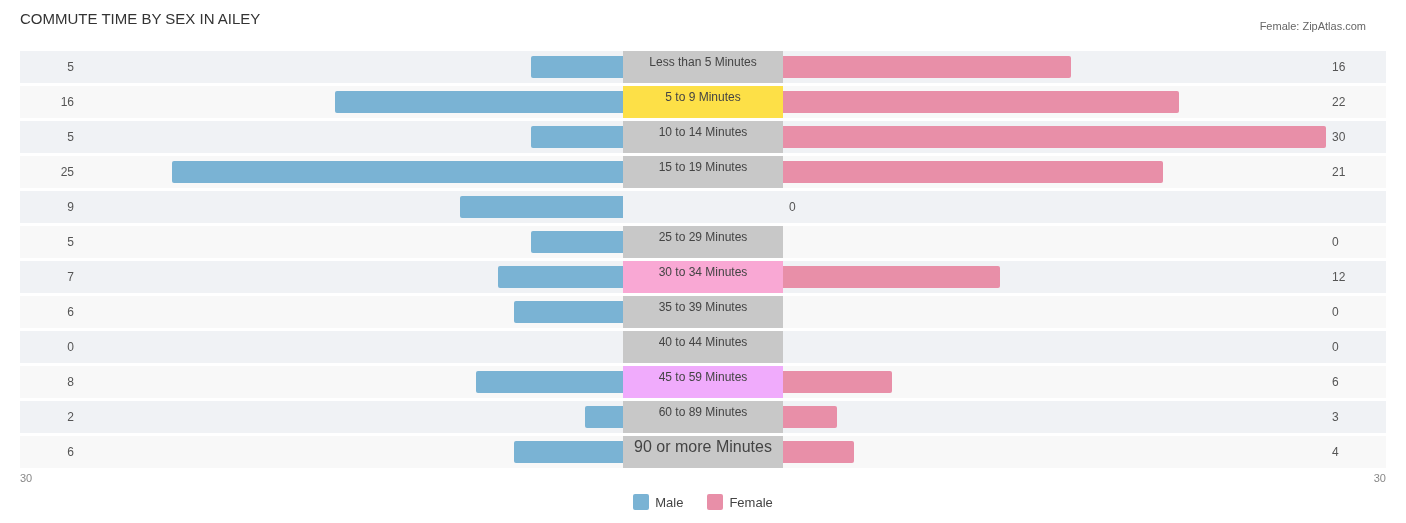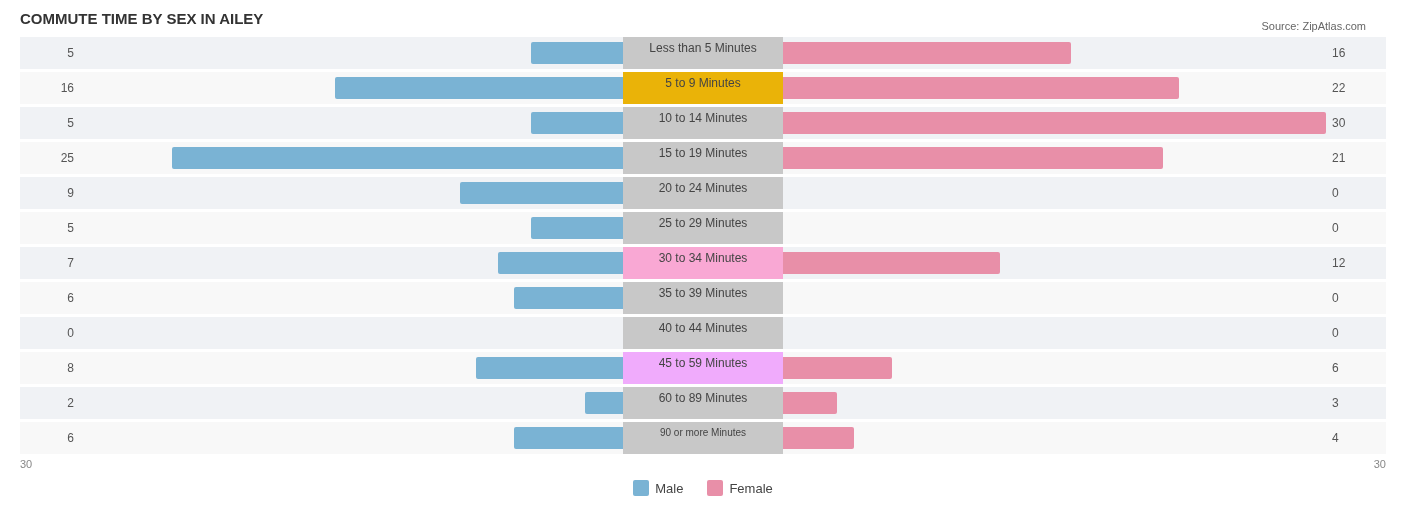--- a/index.html
+++ b/index.html
@@ -5,24 +5,24 @@
     * { box-sizing: border-box; margin: 0; padding: 0; }
     body {
       font-family: Arial, sans-serif;
       background: #fff;
       width: 1406px;
       min-height: 523px;
       padding: 10px 20px 20px 20px;
     }
     .chart-title {
       font-size: 15px;
-      font-weight: bold;
+      font-weight: normal;
       text-transform: uppercase;
       color: #333;
-      margin-bottom: 10px;
+      margin-bottom: 24px;
     }
     .source {
       position: absolute;
       top: 10px;
       right: 20px;
       font-size: 11px;
       color: #666;
     }
 
     
@@ -133,42 +133,42 @@
     .axis-right-label {
       grid-column: 4 / 6;
       text-align: right;
     }
   </style>
 </head>
 <body>
 
 <div style="position:relative;">
   <div class="chart-title">COMMUTE TIME BY SEX IN AILEY</div>
-  <div class="source">Source: ZipAtlas.com</div>
+  <div class="source">Female: ZipAtlas.com</div>
 
   <div class="chart-wrapper">
 
     <div id="bar-rows">
         <div class="bar-row" style="background: rgb(240, 242, 245);">
     <div class="male-val">5</div>
     <div class="male-bar-cell" style="background:#f0f2f5;">
       <div class="male-bar" style="width:17%; background:#7ab3d4;"></div>
     </div>
     <div class="label-cell" style="background:#c8c8c8; font-size:12px;">Less than 5 Minutes</div>
     <div class="female-bar-cell" style="background:#f0f2f5;">
       <div class="female-bar" style="width:53%; background:#e88fa8;"></div>
     </div>
     <div class="female-val">16</div>
   </div>
         <div class="bar-row" style="background: rgb(248, 248, 248);">
     <div class="male-val">16</div>
     <div class="male-bar-cell" style="background:#f8f8f8;">
       <div class="male-bar" style="width:53%; background:#7ab3d4;"></div>
     </div>
-    <div class="label-cell" style="background:#eab308; font-size:12px;">5 to 9 Minutes</div>
+    <div class="label-cell" style="background:#fde047; font-size:12px;">5 to 9 Minutes</div>
     <div class="female-bar-cell" style="background:#f8f8f8;">
       <div class="female-bar" style="width:73%; background:#e88fa8;"></div>
     </div>
     <div class="female-val">22</div>
   </div>
         <div class="bar-row" style="background: rgb(240, 242, 245);">
     <div class="male-val">5</div>
     <div class="male-bar-cell" style="background:#f0f2f5;">
       <div class="male-bar" style="width:17%; background:#7ab3d4;"></div>
     </div>
@@ -187,21 +187,20 @@
     <div class="female-bar-cell" style="background:#f8f8f8;">
       <div class="female-bar" style="width:70%; background:#e88fa8;"></div>
     </div>
     <div class="female-val">21</div>
   </div>
         <div class="bar-row" style="background: rgb(240, 242, 245);">
     <div class="male-val">9</div>
     <div class="male-bar-cell" style="background:#f0f2f5;">
       <div class="male-bar" style="width:30%; background:#7ab3d4;"></div>
     </div>
-    <div class="label-cell" style="background:#c8c8c8; font-size:12px;">20 to 24 Minutes</div>
     <div class="female-bar-cell" style="background:#f0f2f5;">
       <div class="female-bar" style="width:0%; background:#e88fa8;"></div>
     </div>
     <div class="female-val">0</div>
   </div>
         <div class="bar-row" style="background: rgb(248, 248, 248);">
     <div class="male-val">5</div>
     <div class="male-bar-cell" style="background:#f8f8f8;">
       <div class="male-bar" style="width:17%; background:#7ab3d4;"></div>
     </div>
@@ -264,21 +263,21 @@
     <div class="female-bar-cell" style="background:#f0f2f5;">
       <div class="female-bar" style="width:10%; background:#e88fa8;"></div>
     </div>
     <div class="female-val">3</div>
   </div>
         <div class="bar-row" style="background: rgb(248, 248, 248);">
     <div class="male-val">6</div>
     <div class="male-bar-cell" style="background:#f8f8f8;">
       <div class="male-bar" style="width:20%; background:#7ab3d4;"></div>
     </div>
-    <div class="label-cell" style="background:#c8c8c8; font-size:10px;">90 or more Minutes</div>
+    <div class="label-cell" style="background:#c8c8c8; font-size:16px;">90 or more Minutes</div>
     <div class="female-bar-cell" style="background:#f8f8f8;">
       <div class="female-bar" style="width:13%; background:#e88fa8;"></div>
     </div>
     <div class="female-val">4</div>
   </div>
       </div>
 
     <div class="axis-labels-row">
       <div class="axis-left-label">30</div>
       <div class="axis-right-label">30</div>

